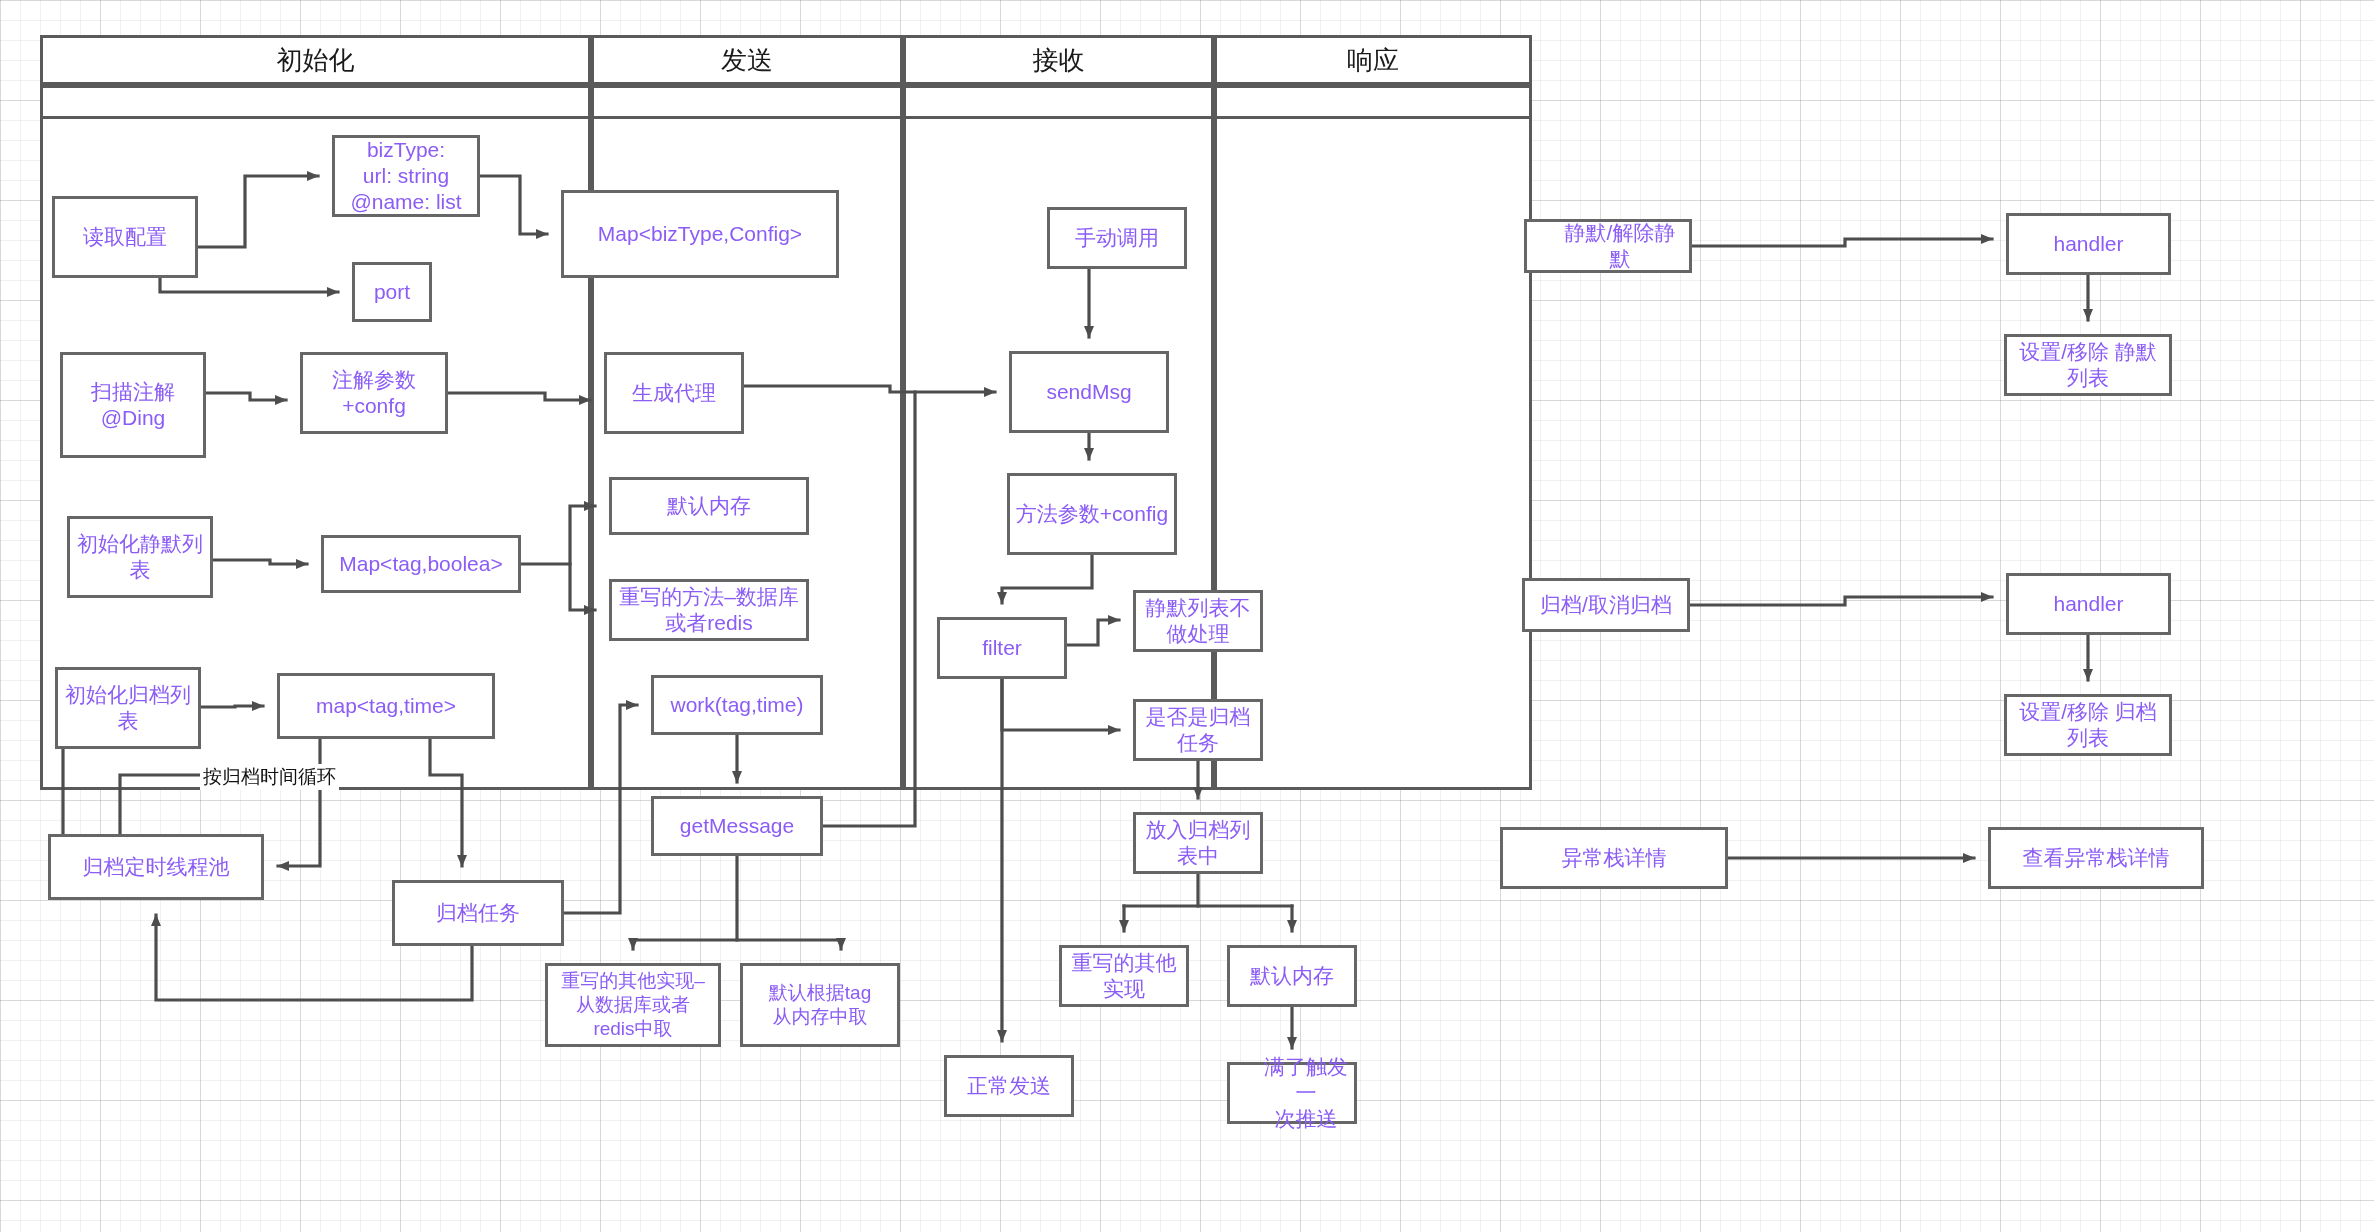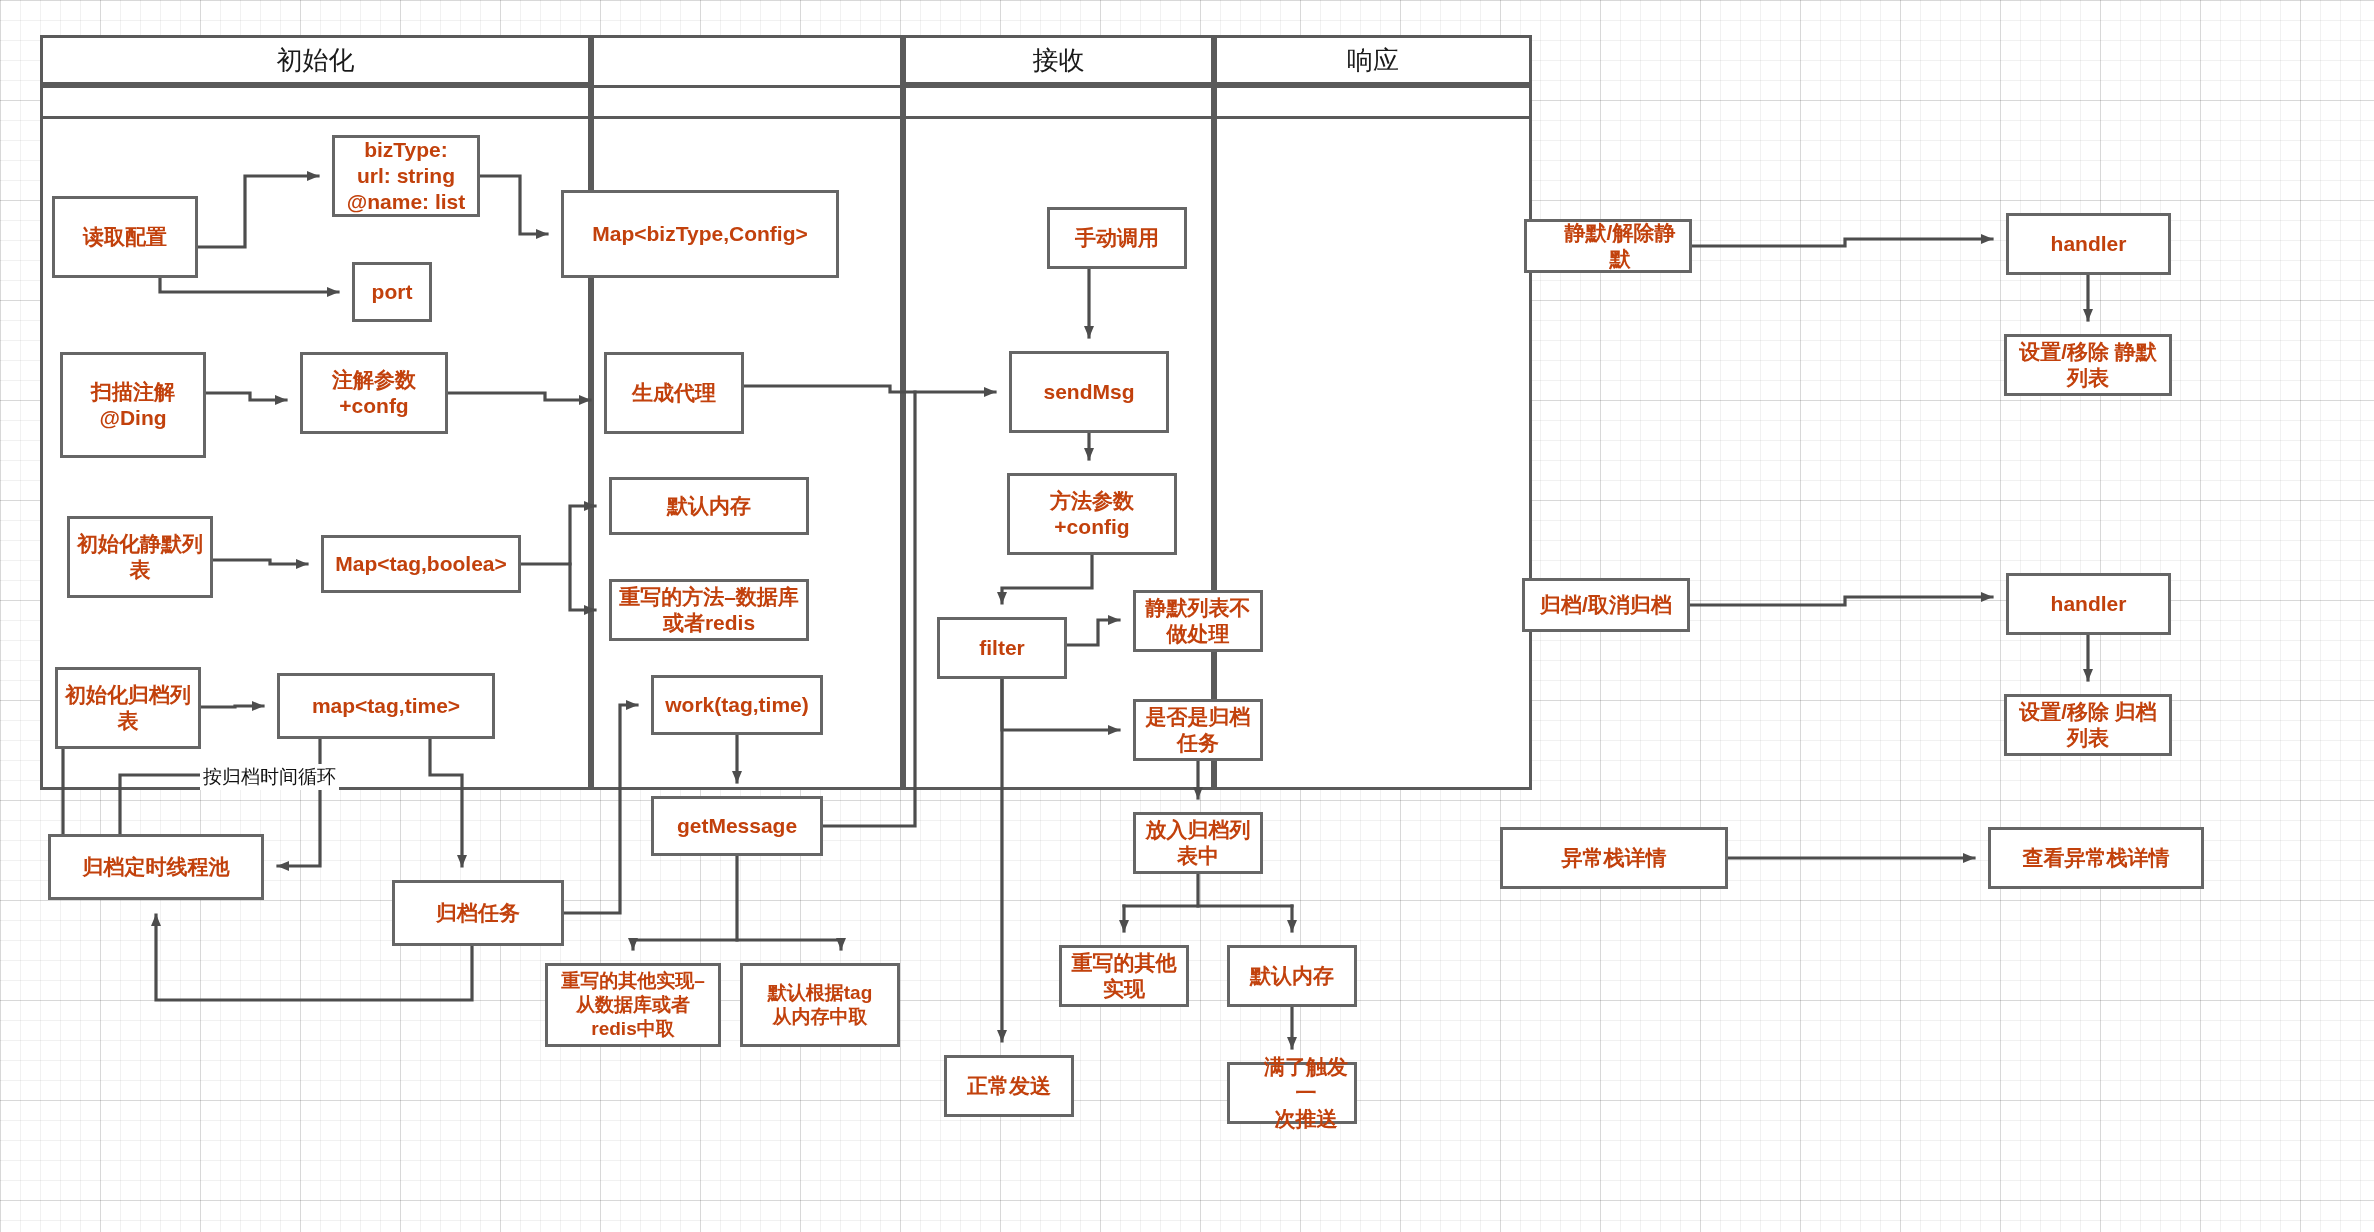--- a/index.html
+++ b/index.html
@@ -55,26 +55,25 @@
   }
   .node {
     position: absolute;
     box-sizing: border-box;
     border: 3px solid #666666;
     background: #ffffff;
     display: flex;
     align-items: center;
     justify-content: center;
     text-align: center;
-    color: #c2410c;
+    color: #8b5cf6;
     line-height: 1.25;
     white-space: pre-line;
     z-index: 5;
     padding: 2px 4px;
-    font-weight: bold;
   }
   .edge-label {
     position: absolute;
     background: #ffffff;
     color: #111111;
     font-size: 19px;
     padding: 0 3px;
     white-space: nowrap;
     z-index: 6;
   }
@@ -168,20 +167,23 @@
 
       <path d="M1716,858 L1974,858" marker-end="url(#ah)"></path>
     </g>
   </svg>
 
   <div class="pool-head" style="left:40px; top:35px; width:551px; height:50px;">
     <span>初始化</span>
   </div>
   <div class="pool-sub" style="left:40px; top:85px; width:551px; height:34px;"></div>
 
+  <div class="pool-head" style="left:591px; top:35px; width:312px; height:50px;">
+    <span>发送</span>
+  </div>
   <div class="pool-sub" style="left:591px; top:85px; width:312px; height:34px;"></div>
 
   <div class="pool-head" style="left:903px; top:35px; width:311px; height:50px;">
     <span>接收</span>
   </div>
   <div class="pool-sub" style="left:903px; top:85px; width:311px; height:34px;"></div>
 
   <div class="pool-head" style="left:1214px; top:35px; width:318px; height:50px;">
     <span>响应</span>
   </div>

